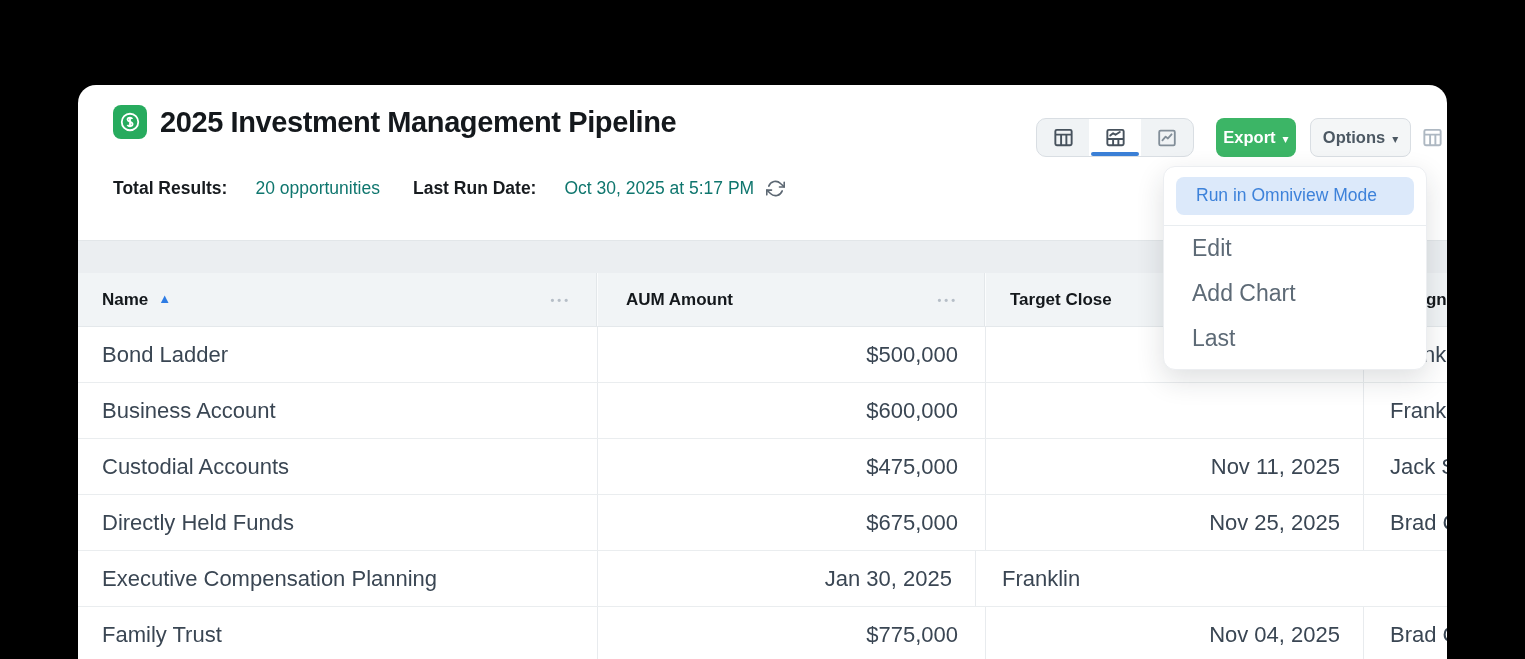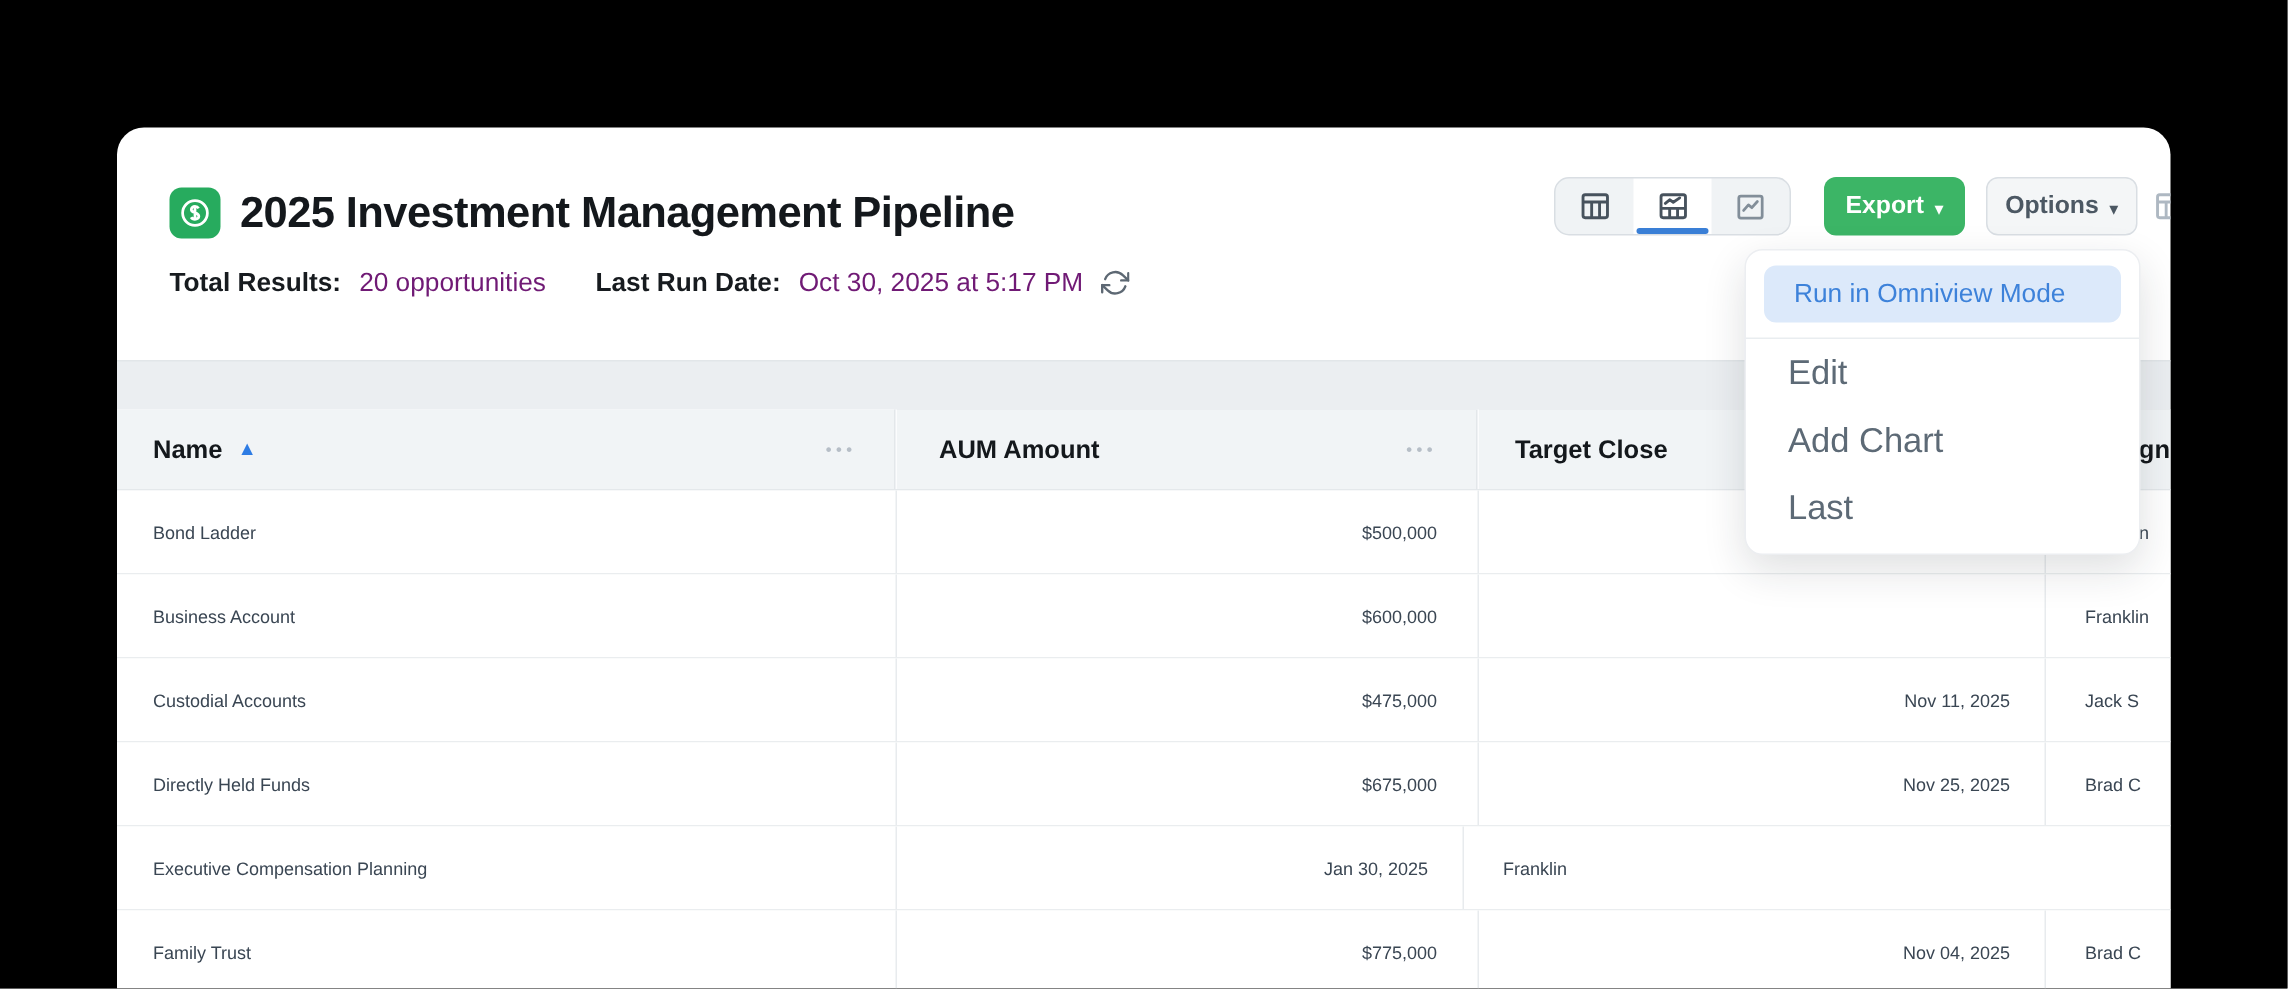--- a/index.html
+++ b/index.html
@@ -4,62 +4,62 @@
 <style>
   * { margin:0; padding:0; box-sizing:border-box; }
   html,body { width:1525px; height:659px; }
   body { font-family:"Liberation Sans","DejaVu Sans",sans-serif; background:#000; }
 
   .stage { position:relative; width:1525px; height:659px; background:#000; overflow:hidden; }
   .card  { position:absolute; left:78px; top:85px; width:1369px; height:574px;
            background:#fff; border-radius:18px 18px 0 0; overflow:hidden; }
 
   
-  .title-row { position:absolute; left:35px; top:40px; display:flex; align-items:center; }
+  .title-row { position:absolute; left:35px; top:20px; display:flex; align-items:center; }
   .app-icon  { width:34px; height:34px; border-radius:8px; background:#27ab5e;
                display:flex; align-items:center; justify-content:center; flex:0 0 auto; }
   .page-title { margin-left:13px; font-size:29px; font-weight:700; color:#14181c; letter-spacing:-0.4px; }
 
   .meta-row { position:absolute; left:35px; top:93px; display:flex; align-items:center; font-size:17.5px; }
   .meta-label { font-weight:700; color:#171b1f; }
-  .meta-value { color:#701a75; margin-left:12px; }
+  .meta-value { color:#0f766e; margin-left:28px; }
   .meta-gap   { width:33px; }
   .refresh-btn { margin-left:12px; display:flex; align-items:center; cursor:pointer; }
 
   
   .toolbar { position:absolute; left:958px; top:33px; display:flex; align-items:center; height:39px; }
   .seg { display:flex; height:39px; background:#f0f3f5; border:1px solid #d9dee3; border-radius:10px; overflow:hidden; }
   .seg-btn { position:relative; width:52px; height:100%; display:flex; align-items:center; justify-content:center; cursor:pointer; }
   .seg-btn.active { background:#fff; }
   .seg-btn.active::after { content:""; position:absolute; left:2px; right:2px; bottom:0; height:4px; background:#3a7fd6; border-radius:2px; }
 
   .btn { height:39px; display:flex; align-items:center; justify-content:center; border-radius:8px;
          font-size:16.5px; font-weight:700; cursor:pointer; }
-  .btn-export { margin-left:22px; width:94px; background:#3cb566; color:#fff; }
+  .btn-export { margin-left:22px; width:80px; background:#3cb566; color:#fff; }
   .btn-options { margin-left:14px; width:101px; background:#f4f6f7; border:1px solid #d9dee3; color:#4c5863; }
   .caret { font-size:12px; margin-left:7px; margin-top:2px; }
   .partial-icon { margin-left:10px; display:flex; align-items:center; }
 
   
   .table-area { position:absolute; left:0; top:155px; width:1585px; }
   .table-strip { height:33px; background:#ebeef1; border-top:1px solid #e2e6e9; width:1369px; }
   .thead { display:flex; height:54px; background:#f1f4f6; border-bottom:1px solid #e4e8eb; }
   .th { display:flex; align-items:center; font-size:17px; font-weight:700; color:#14181c; }
   .th .spacer { flex:1; }
   .ellipsis { font-size:11px; color:#b6bec7; letter-spacing:3px; cursor:pointer; white-space:nowrap; }
   .sort-arrow { color:#2e7ce4; font-size:13px; margin-left:10px; margin-top:-2px; }
 
   .c1 { width:519px; padding:0 26px 0 24px;text-align:right; }
   .c2 { width:388px; padding:0 27px 0 28px; }
   .c3 { width:378px; padding:0 23px 0 24px; }
   .c4 { width:300px; padding:0 20px 0 26px; }
   .thead .c2, .thead .c3, .thead .c4 { border-left:1px solid #fbfcfd; box-shadow:-1px 0 0 #e3e7ea; }
 
   .tr { display:flex; height:56px; background:#fff; border-bottom:1px solid #eaedef; cursor:pointer; }
-  .td { display:flex; align-items:center; font-size:12px; color:#3a4653; overflow:hidden; white-space:nowrap; }
+  .td { display:flex; align-items:center; font-size:22px; color:#3a4653; overflow:hidden; white-space:nowrap; }
   .td.c2, .td.c3, .td.c4 { border-left:1px solid #e8ebee; }
   .num { justify-content:flex-end; }
 
   
   .menu { position:absolute; left:1085px; top:81px; width:264px; background:#fff; border-radius:12px;
           border:1px solid #eceef1; box-shadow:0 10px 28px rgba(25,35,45,.14); z-index:50; padding-bottom:8px; }
   .menu-primary { margin:10px 12px 0 12px; padding:8px 10px 9px 20px; background:#dce9fa; color:#3d82da;
                   font-size:17.5px; border-radius:8px; cursor:pointer; }
   .menu-divider { margin-top:10px; border-top:1px solid #e9edf0; }
   .menu-item { padding:0 0 0 28px; height:45px; display:flex; align-items:center;

